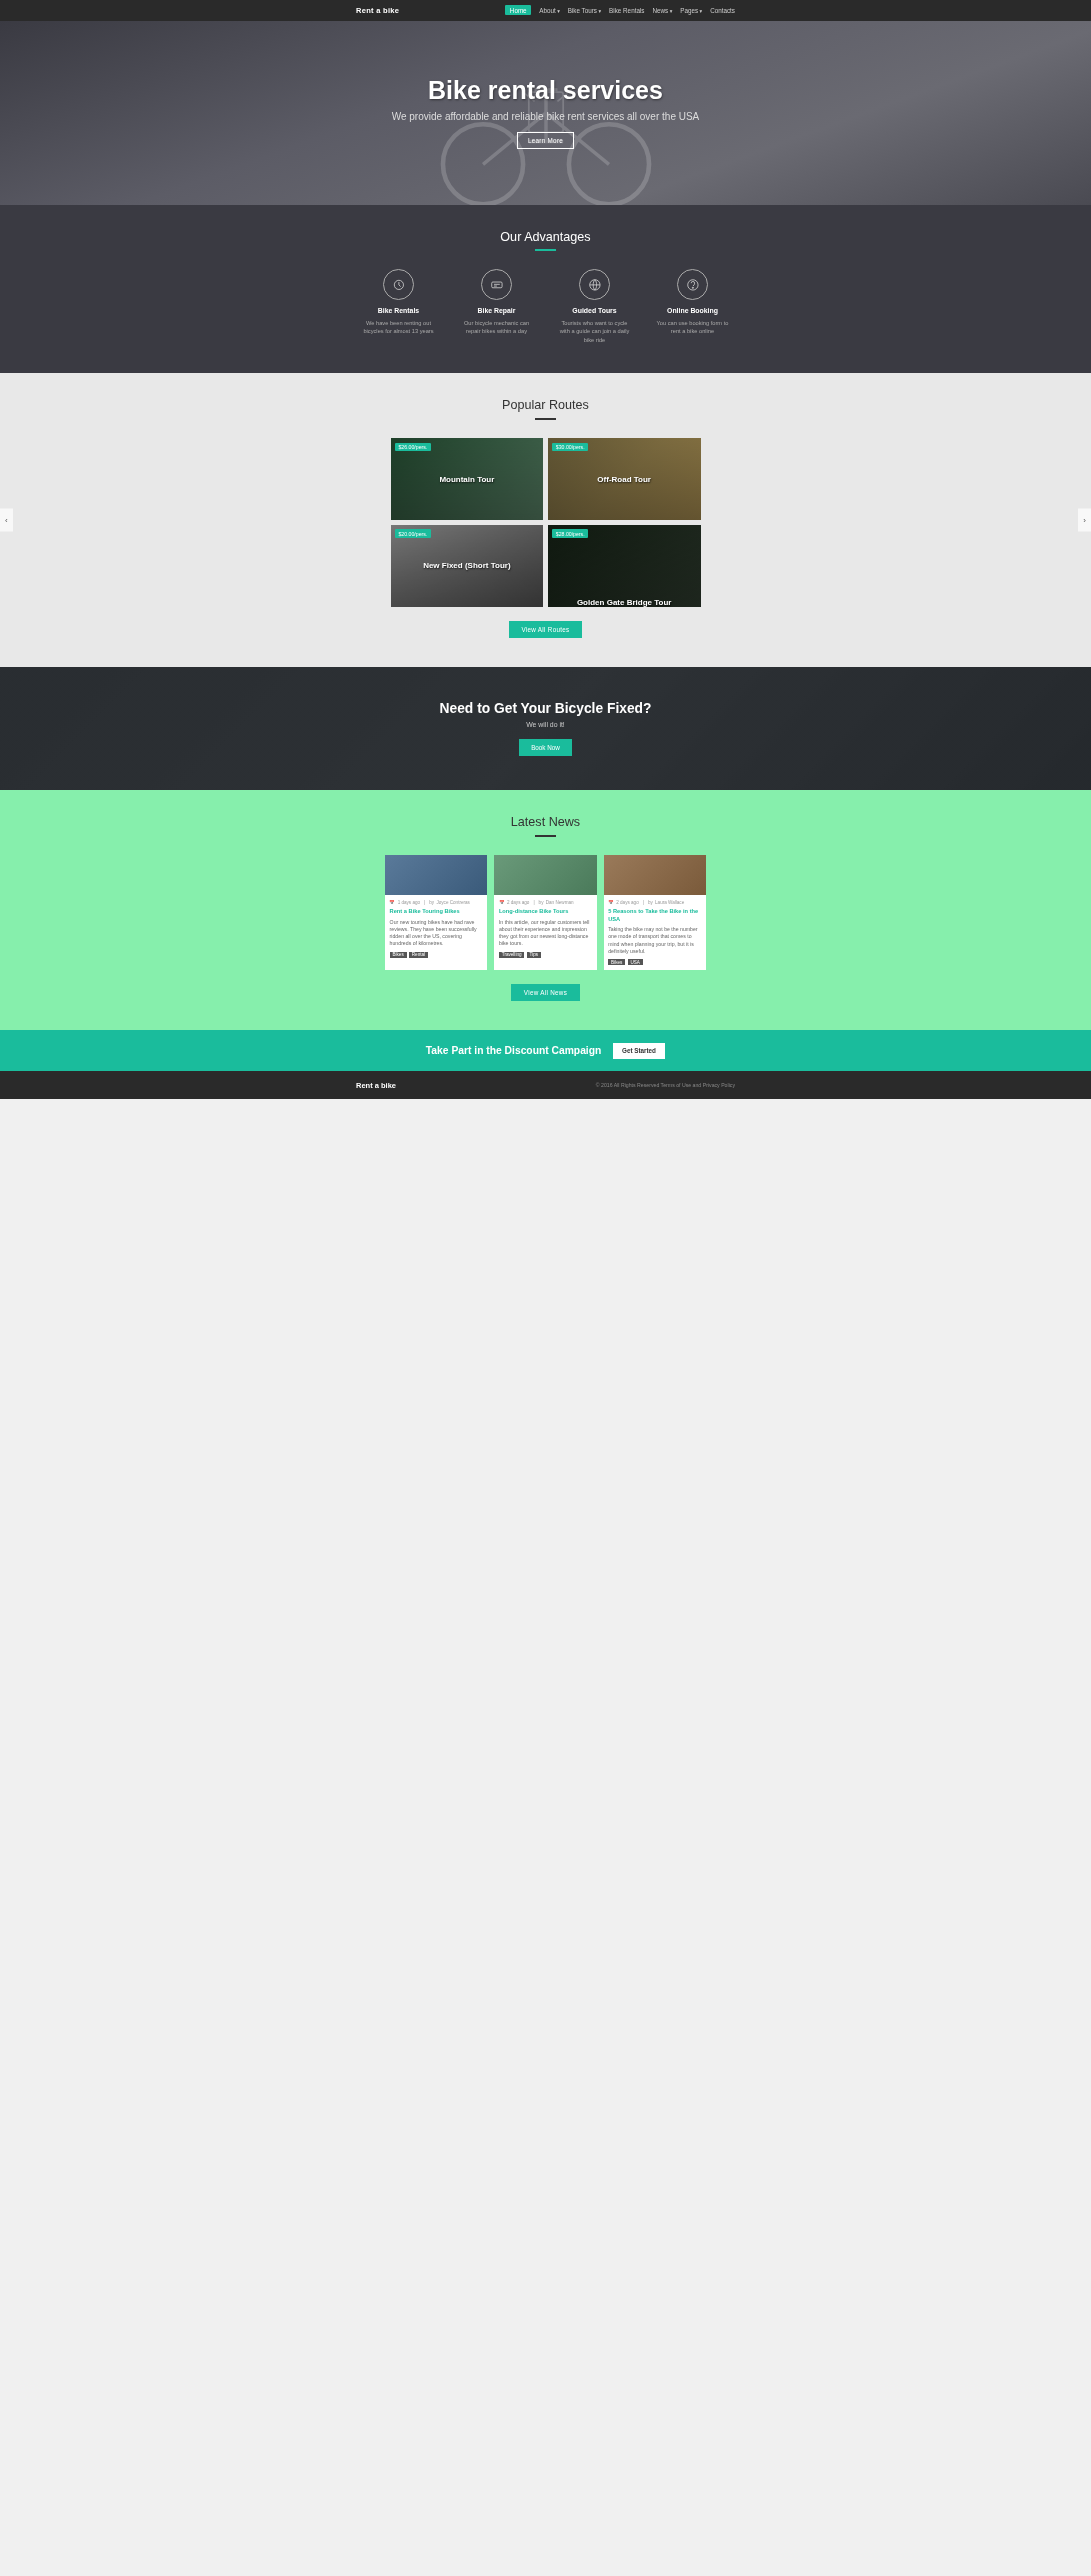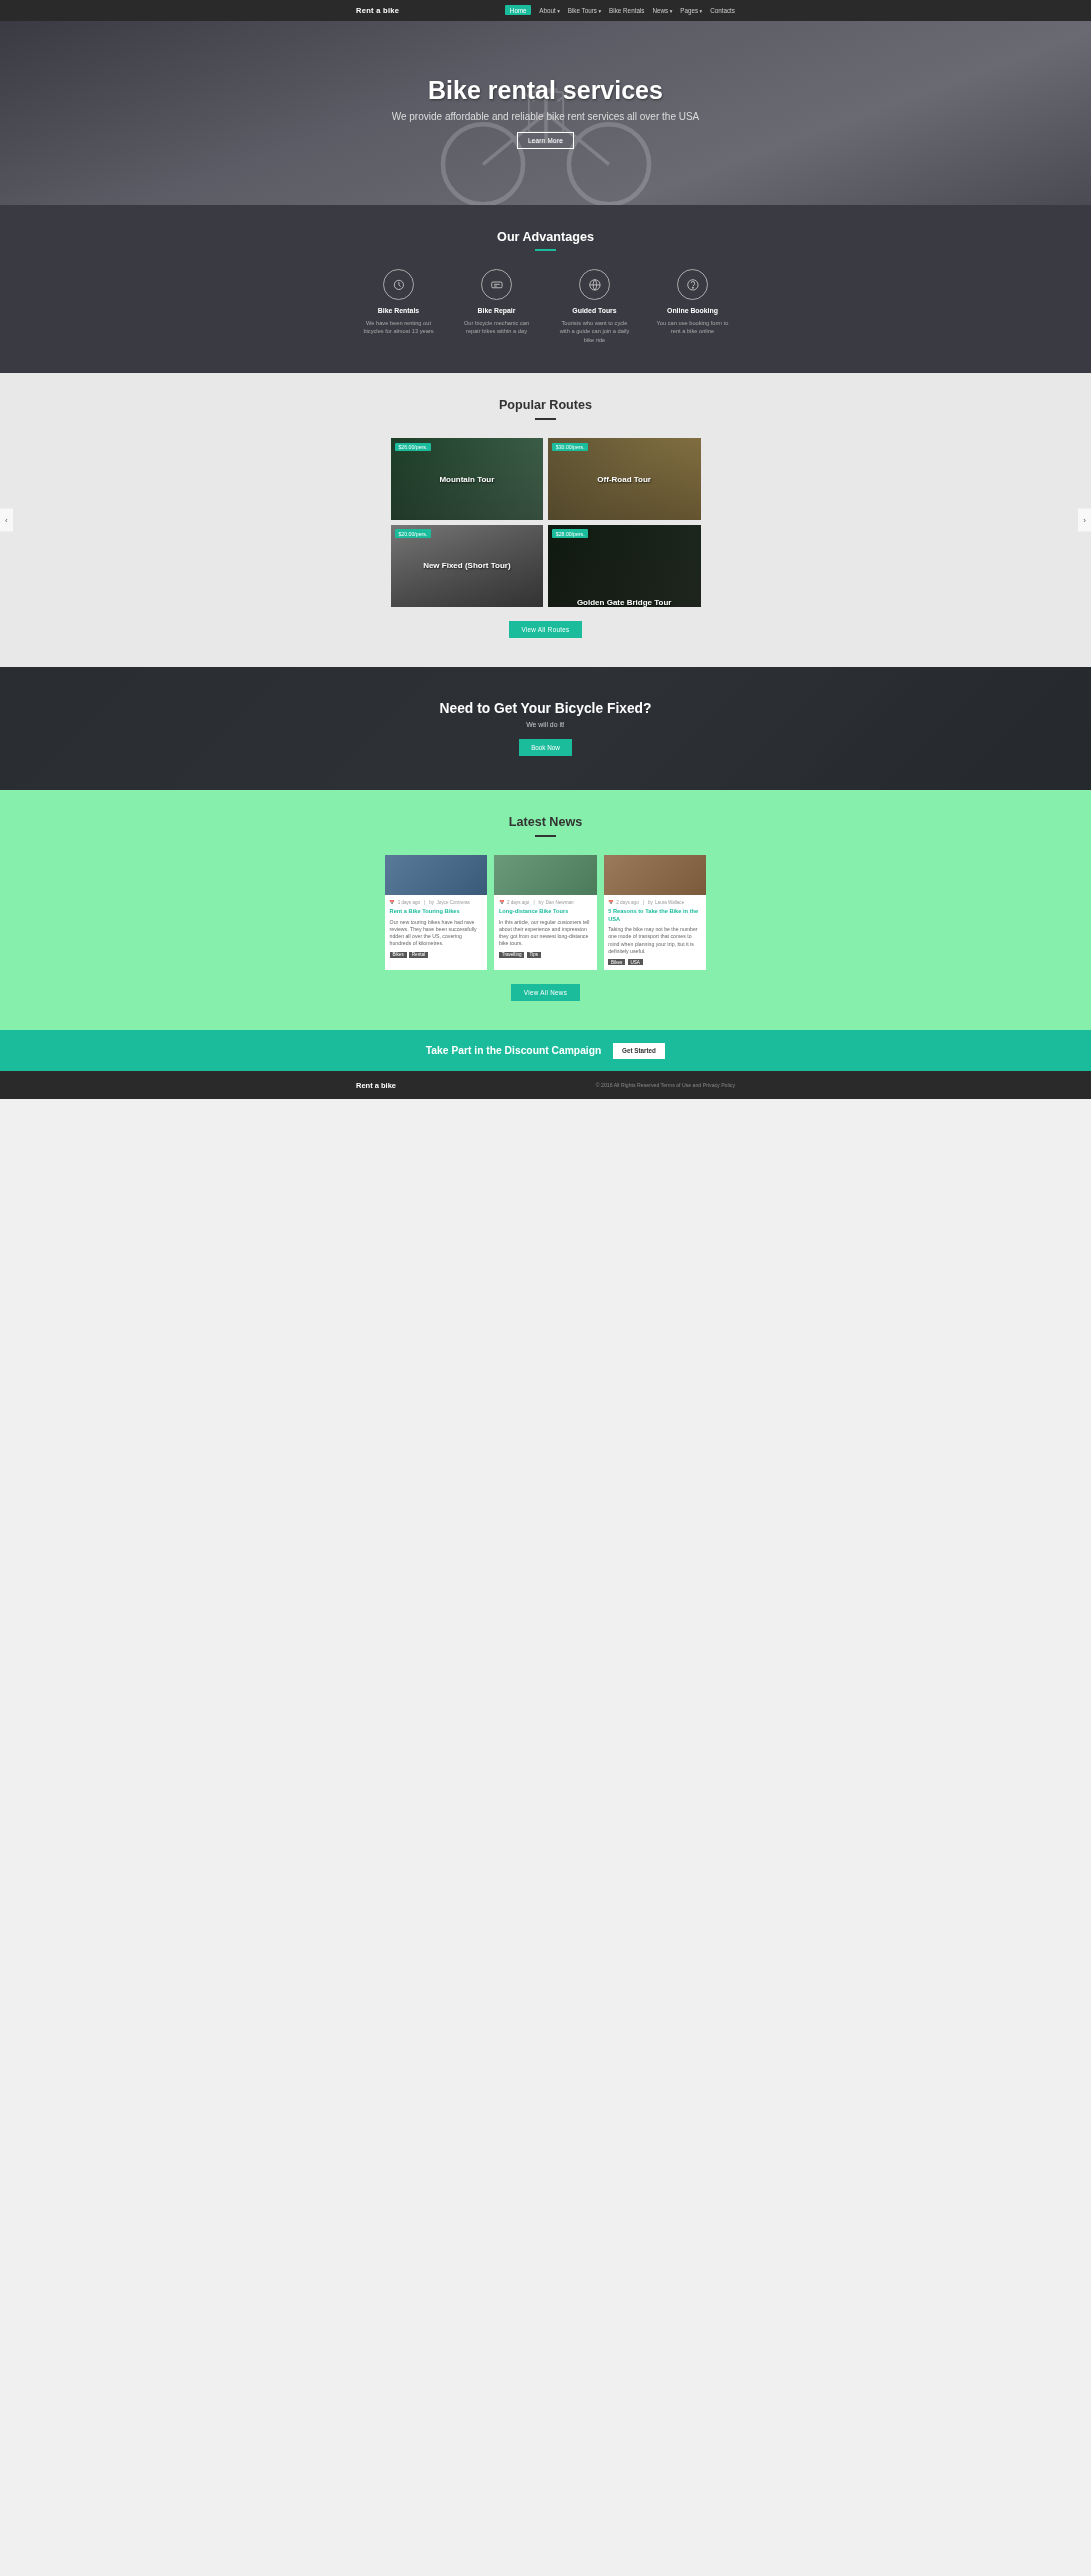--- a/index.html
+++ b/index.html
@@ -110,21 +110,21 @@
     }
 
     
     .advantages {
       background: #3a3a42;
       padding: 25px 11.5px 29px;
       text-align: center;
     }
     .section-title {
       font-size: 12.6px;
-      font-weight: bold;
+      font-weight: normal;
       color: #fff;
       margin-bottom: 5.7px;
     }
     .section-divider {
       width: 20.6px;
       height: 1.7px;
       background: #1abc9c;
       margin: 0 auto 18.4px;
     }
     .advantages-grid {

